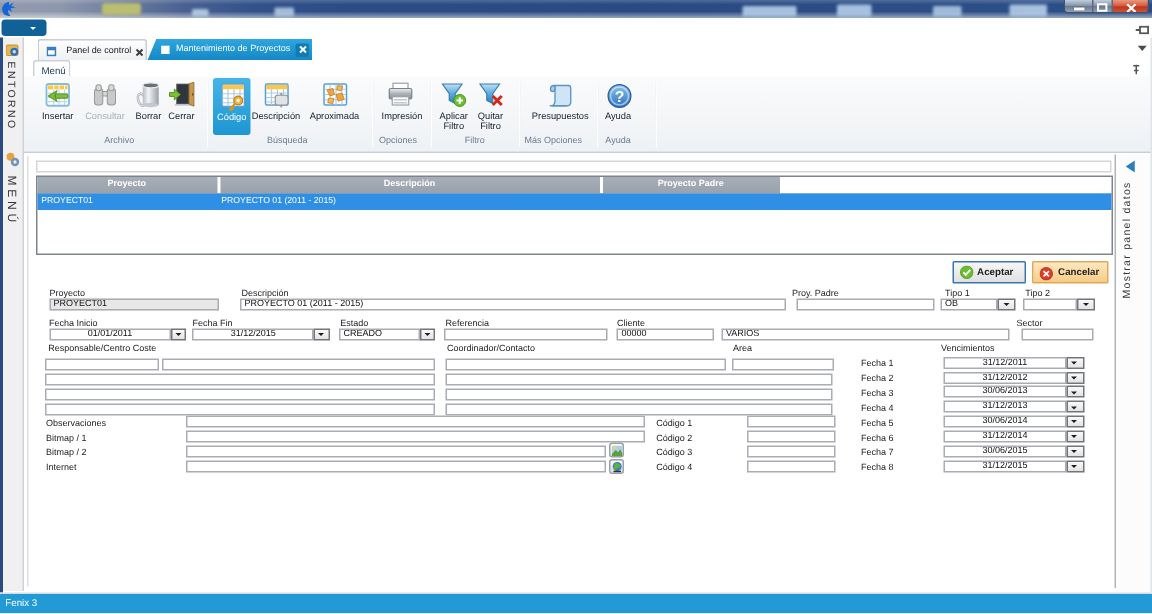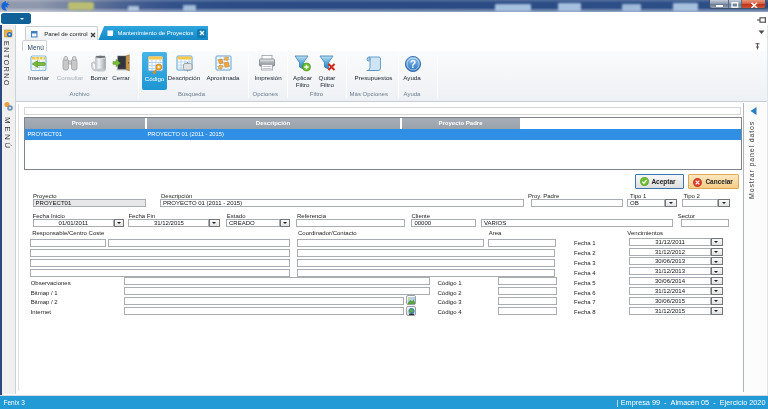--- a/index.html
+++ b/index.html
@@ -440,16 +440,15 @@
   <div class="abs" style="left:743.5px;top:103px;width:24.5px;height:292px;background:#fcfcfc;"></div>
   <svg class="abs" style="left:749.5px;top:107px;" width="7" height="8" viewBox="0 0 7 8">
       <path d="M6.5 0 L6.5 8 L0.5 4 Z" fill="#2a7fc0"></path>
     </svg>
   <div class="abs" style="left:747.5px;top:119px;width:11px;height:80px;writing-mode:vertical-rl;transform:rotate(180deg);font-size:7px;letter-spacing:0.85px;color:#3a3a3a;white-space:nowrap;">Mostrar panel datos</div>
   <div class="abs" style="left:767px;top:25px;width:1px;height:370px;background:#dde4ea;"></div>
 
   <div class="abs" style="left:0;top:394.6px;width:768px;height:1px;background:#d9dcdf;"></div>
   <div class="abs" style="left:0;top:395.5px;width:768px;height:13.5px;background:#219ad6;">
     <span style="position:absolute;left:3.5px;top:3.5px;font-size:6.5px;color:#fff;">Fenix 3</span>
-    <span style="position:absolute;right:2.5px;top:2.8px;font-size:7.3px;color:#fff;">| Empresa 99&nbsp;&nbsp;-&nbsp;&nbsp;Almacén 05&nbsp;&nbsp;-&nbsp;&nbsp;Ejercicio 2020</span>
   </div>
 
 </div>
 
 </body></html>

